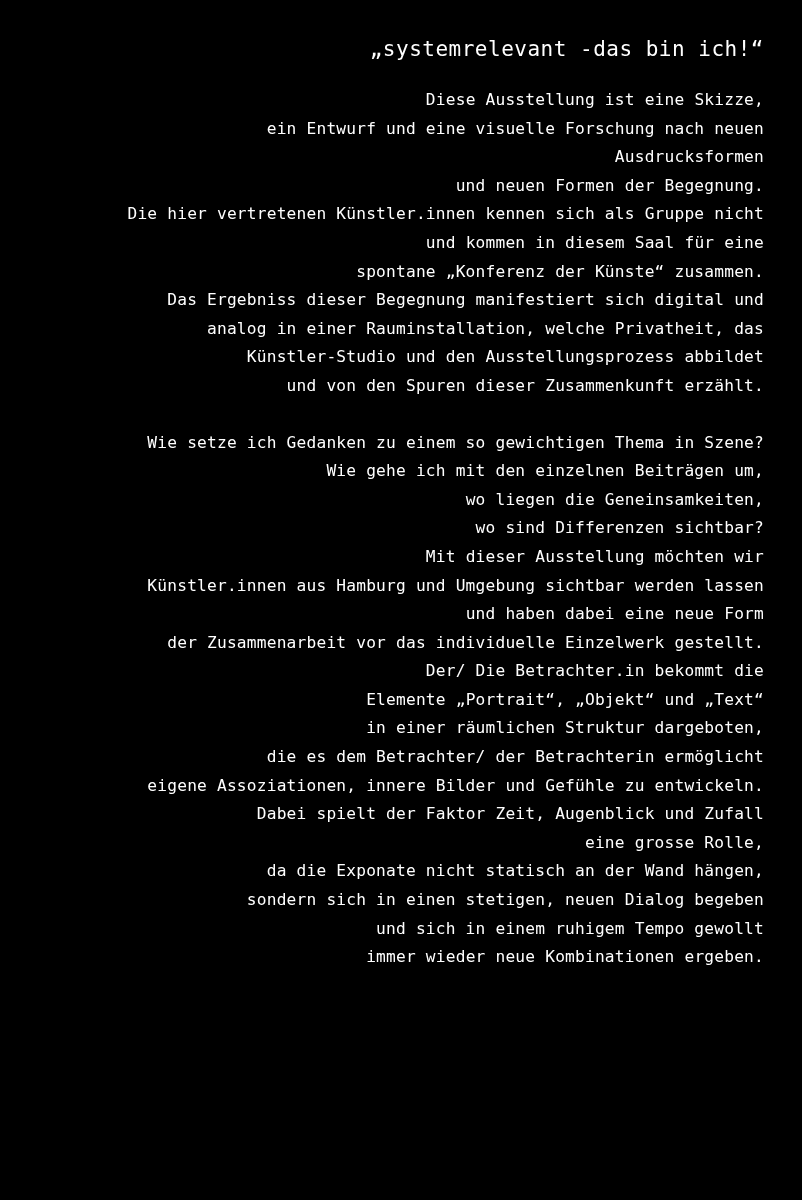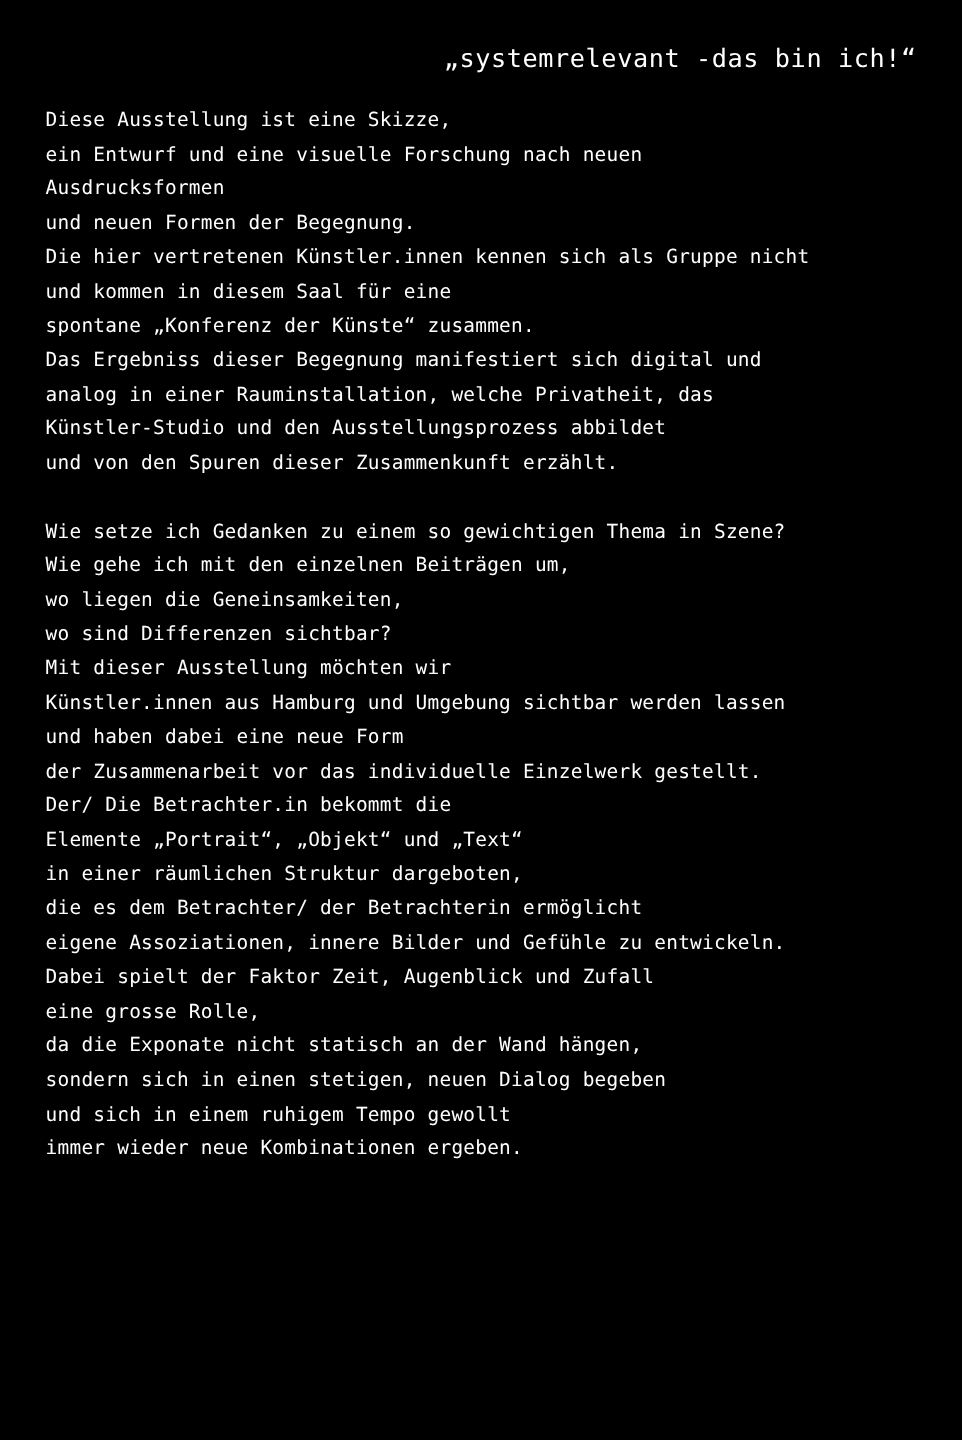--- a/index.html
+++ b/index.html
@@ -23,21 +23,21 @@
   }
   .title {
     text-align: right;
     font-size: 21px;
     line-height: 30px;
     letter-spacing: 0.5px;
     margin: 0 0 22px 0;
     font-weight: normal;
   }
   .block {
-    text-align: left;
+    text-align: right;
     font-size: 16.2px;
     line-height: 28.6px;
     letter-spacing: 0.2px;
     white-space: pre-wrap;
     margin: 0;
   }
   .gap-small { height: 28px; }
   .gap-large { height: 57px; }
 </style>
 </head>

